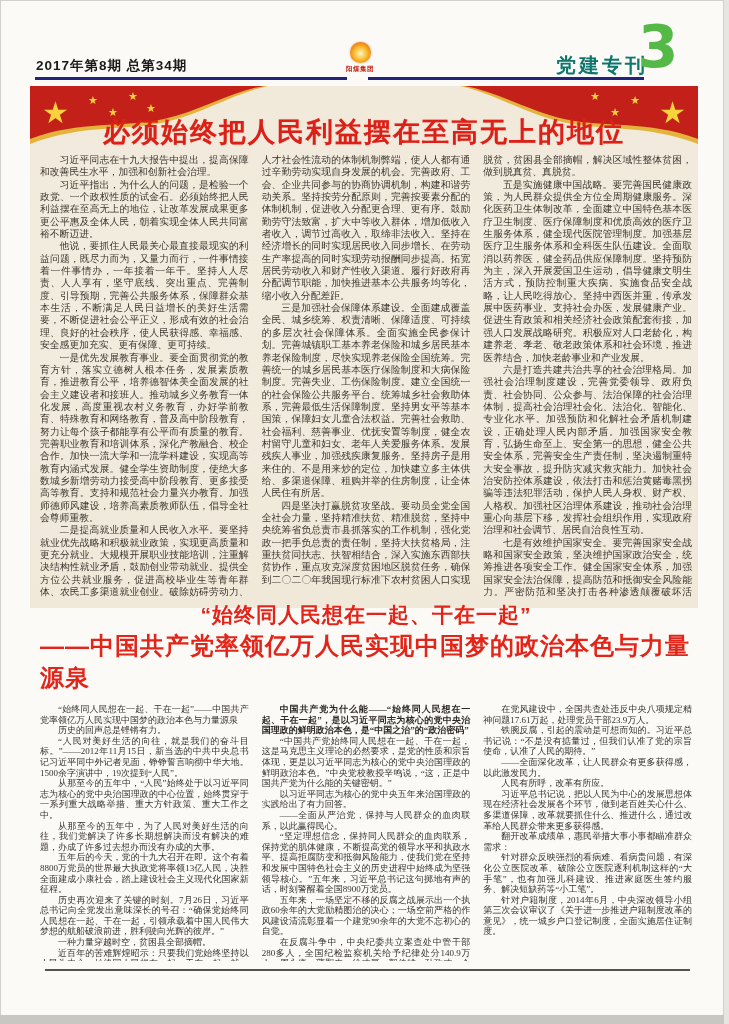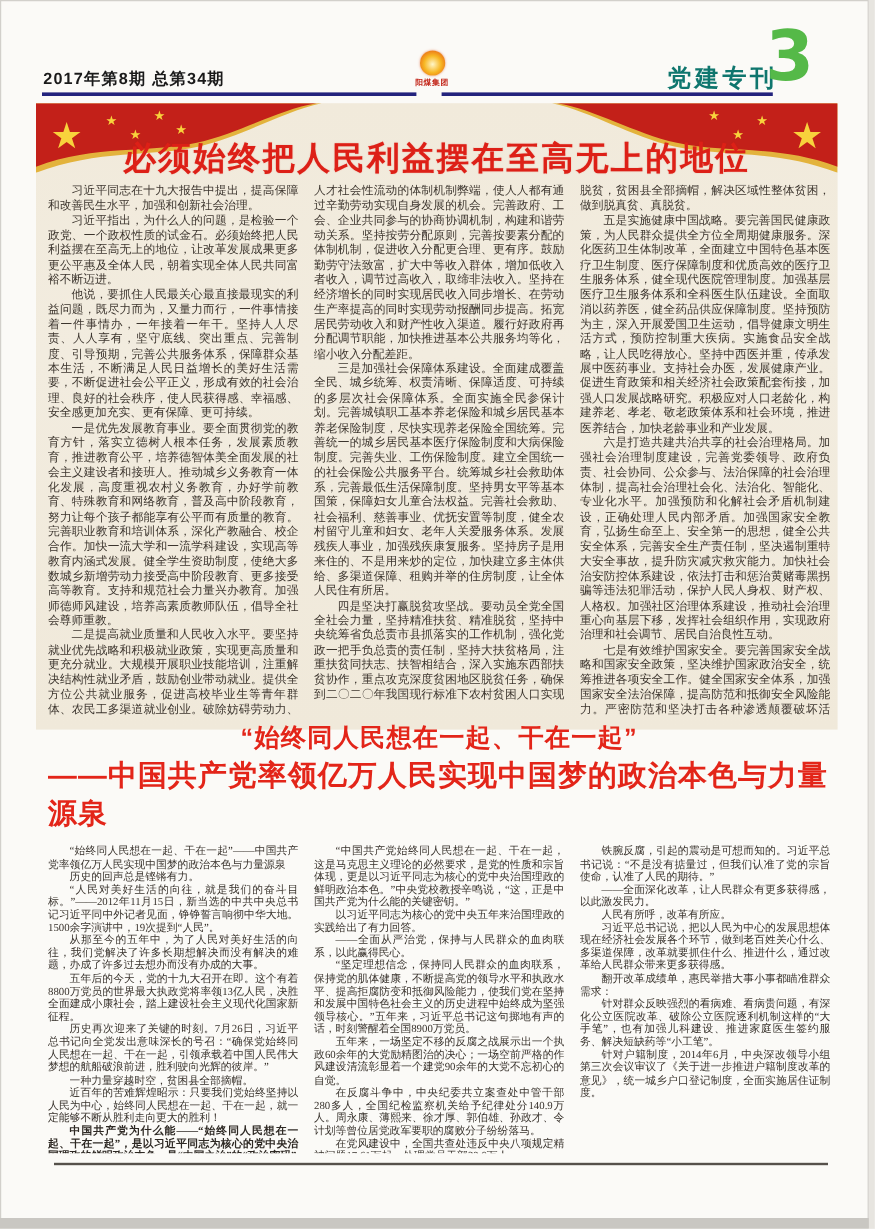--- a/index.html
+++ b/index.html
@@ -93,20 +93,21 @@
   </div>
 
   <div class="b-title1">“始终同人民想在一起、干在一起”</div>
   <div class="b-title2">——中国共产党率领亿万人民实现中国梦的政治本色与力量源泉</div>
 
   <div class="article article-bottom">
     <div class="cols">
         <p class="para">“始终同人民想在一起、干在一起”——中国共产党率领亿万人民实现中国梦的政治本色与力量源泉</p>
         <p class="para">历史的回声总是铿锵有力。</p>
         <p class="para">“人民对美好生活的向往，就是我们的奋斗目标。”——2012年11月15日，新当选的中共中央总书记习近平同中外记者见面，铮铮誓言响彻中华大地。1500余字演讲中，19次提到“人民”。</p>
+        <p class="para">从那至今的五年中，“人民”始终处于以习近平同志为核心的党中央治国理政的中心位置，始终贯穿于一系列重大战略举措、重大方针政策、重大工作之中。</p>
         <p class="para">从那至今的五年中，为了人民对美好生活的向往，我们党解决了许多长期想解决而没有解决的难题，办成了许多过去想办而没有办成的大事。</p>
         <p class="para">五年后的今天，党的十九大召开在即。这个有着8800万党员的世界最大执政党将率领13亿人民，决胜全面建成小康社会，踏上建设社会主义现代化国家新征程。</p>
         <p class="para">历史再次迎来了关键的时刻。7月26日，习近平总书记向全党发出意味深长的号召：“确保党始终同人民想在一起、干在一起，引领承载着中国人民伟大梦想的航船破浪前进，胜利驶向光辉的彼岸。”</p>
         <p class="para">一种力量穿越时空，贫困县全部摘帽。</p>
         <p class="para">近百年的苦难辉煌昭示：只要我们党始终坚持以人民为中心，始终同人民想在一起、干在一起，就一定能够不断从胜利走向更大的胜利！</p>
         <p class="para bold">中国共产党为什么能——“始终同人民想在一起、干在一起”，是以习近平同志为核心的党中央治国理政的鲜明政治本色，是“中国之治”的“政治密码”</p>
         <p class="para">“中国共产党始终同人民想在一起、干在一起，这是马克思主义理论的必然要求，是党的性质和宗旨体现，更是以习近平同志为核心的党中央治国理政的鲜明政治本色。”中央党校教授辛鸣说，“这，正是中国共产党为什么能的关键密钥。”</p>
         <p class="para">以习近平同志为核心的党中央五年来治国理政的实践给出了有力回答。</p>
         <p class="para">——全面从严治党，保持与人民群众的血肉联系，以此赢得民心。</p>
         <p class="para">“坚定理想信念，保持同人民群众的血肉联系，保持党的肌体健康，不断提高党的领导水平和执政水平、提高拒腐防变和抵御风险能力，使我们党在坚持和发展中国特色社会主义的历史进程中始终成为坚强领导核心。”五年来，习近平总书记这句掷地有声的话，时刻警醒着全国8900万党员。</p>

